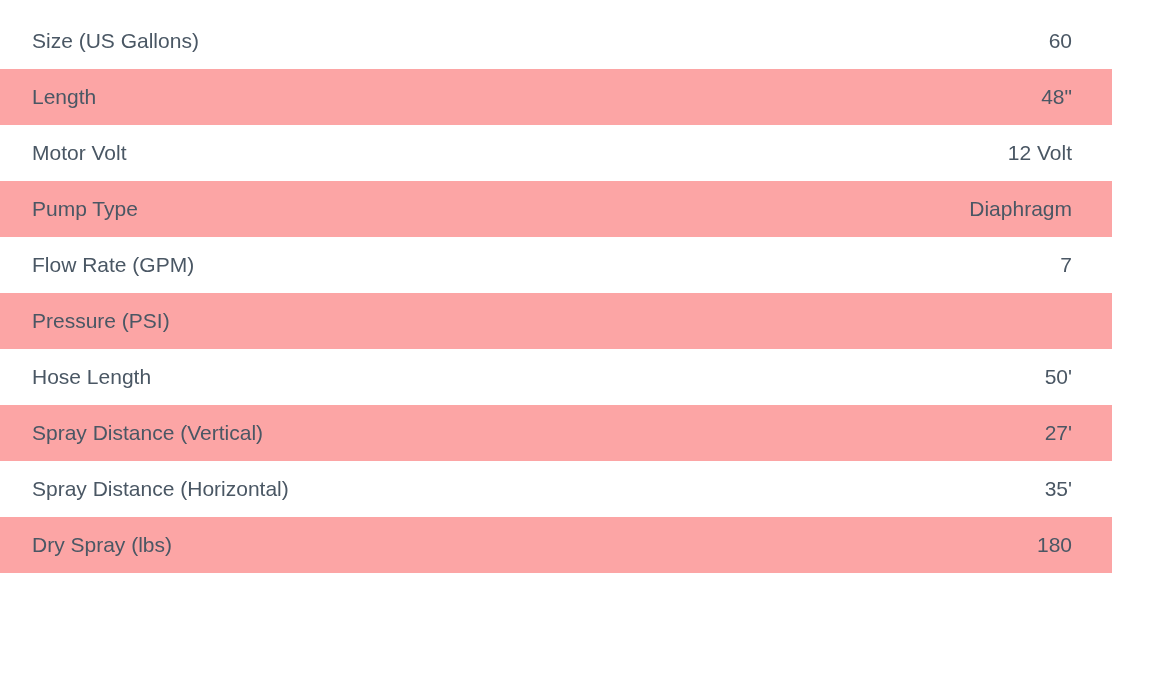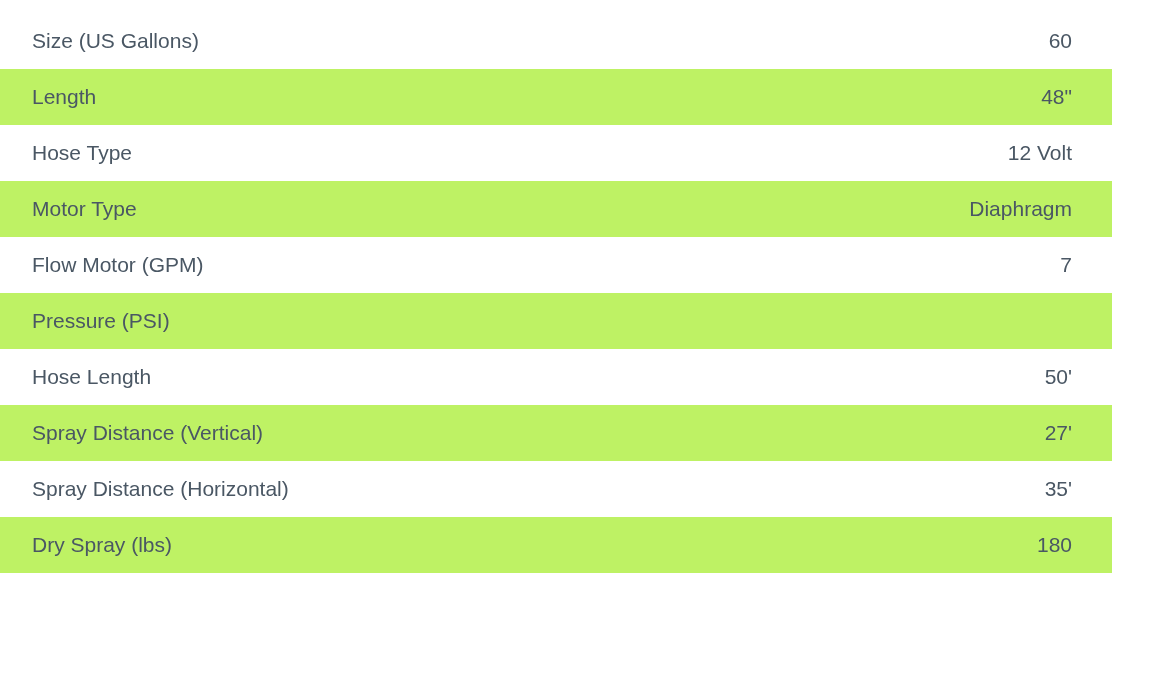--- a/index.html
+++ b/index.html
@@ -34,21 +34,21 @@
     position: absolute;
     top: -7px;
     left: 0;
   }
 
   .spec-row {
     height: 56px;
     background: #ffffff;
   }
   .spec-row.striped {
-    background: #bef264;
+    background: #fca5a5;
   }
 
   .spec-label,
   .spec-value {
     font-size: 21px;
     line-height: 56px;
     height: 56px;
     color: #4a5764;
     font-weight: 400;
     padding: 0;
@@ -76,29 +76,29 @@
     <tbody>
       <tr class="spec-row">
         <td class="spec-label">Size (US Gallons)</td>
         <td class="spec-value">60</td>
       </tr>
       <tr class="spec-row striped">
         <td class="spec-label">Length</td>
         <td class="spec-value">48"</td>
       </tr>
       <tr class="spec-row">
-        <td class="spec-label">Hose Type</td>
+        <td class="spec-label">Motor Volt</td>
         <td class="spec-value">12 Volt</td>
       </tr>
       <tr class="spec-row striped">
-        <td class="spec-label">Motor Type</td>
+        <td class="spec-label">Pump Type</td>
         <td class="spec-value">Diaphragm</td>
       </tr>
       <tr class="spec-row">
-        <td class="spec-label">Flow Motor (GPM)</td>
+        <td class="spec-label">Flow Rate (GPM)</td>
         <td class="spec-value">7</td>
       </tr>
       <tr class="spec-row striped">
         <td class="spec-label">Pressure (PSI)</td>
         <td class="spec-value"></td>
       </tr>
       <tr class="spec-row">
         <td class="spec-label">Hose Length</td>
         <td class="spec-value">50'</td>
       </tr>

